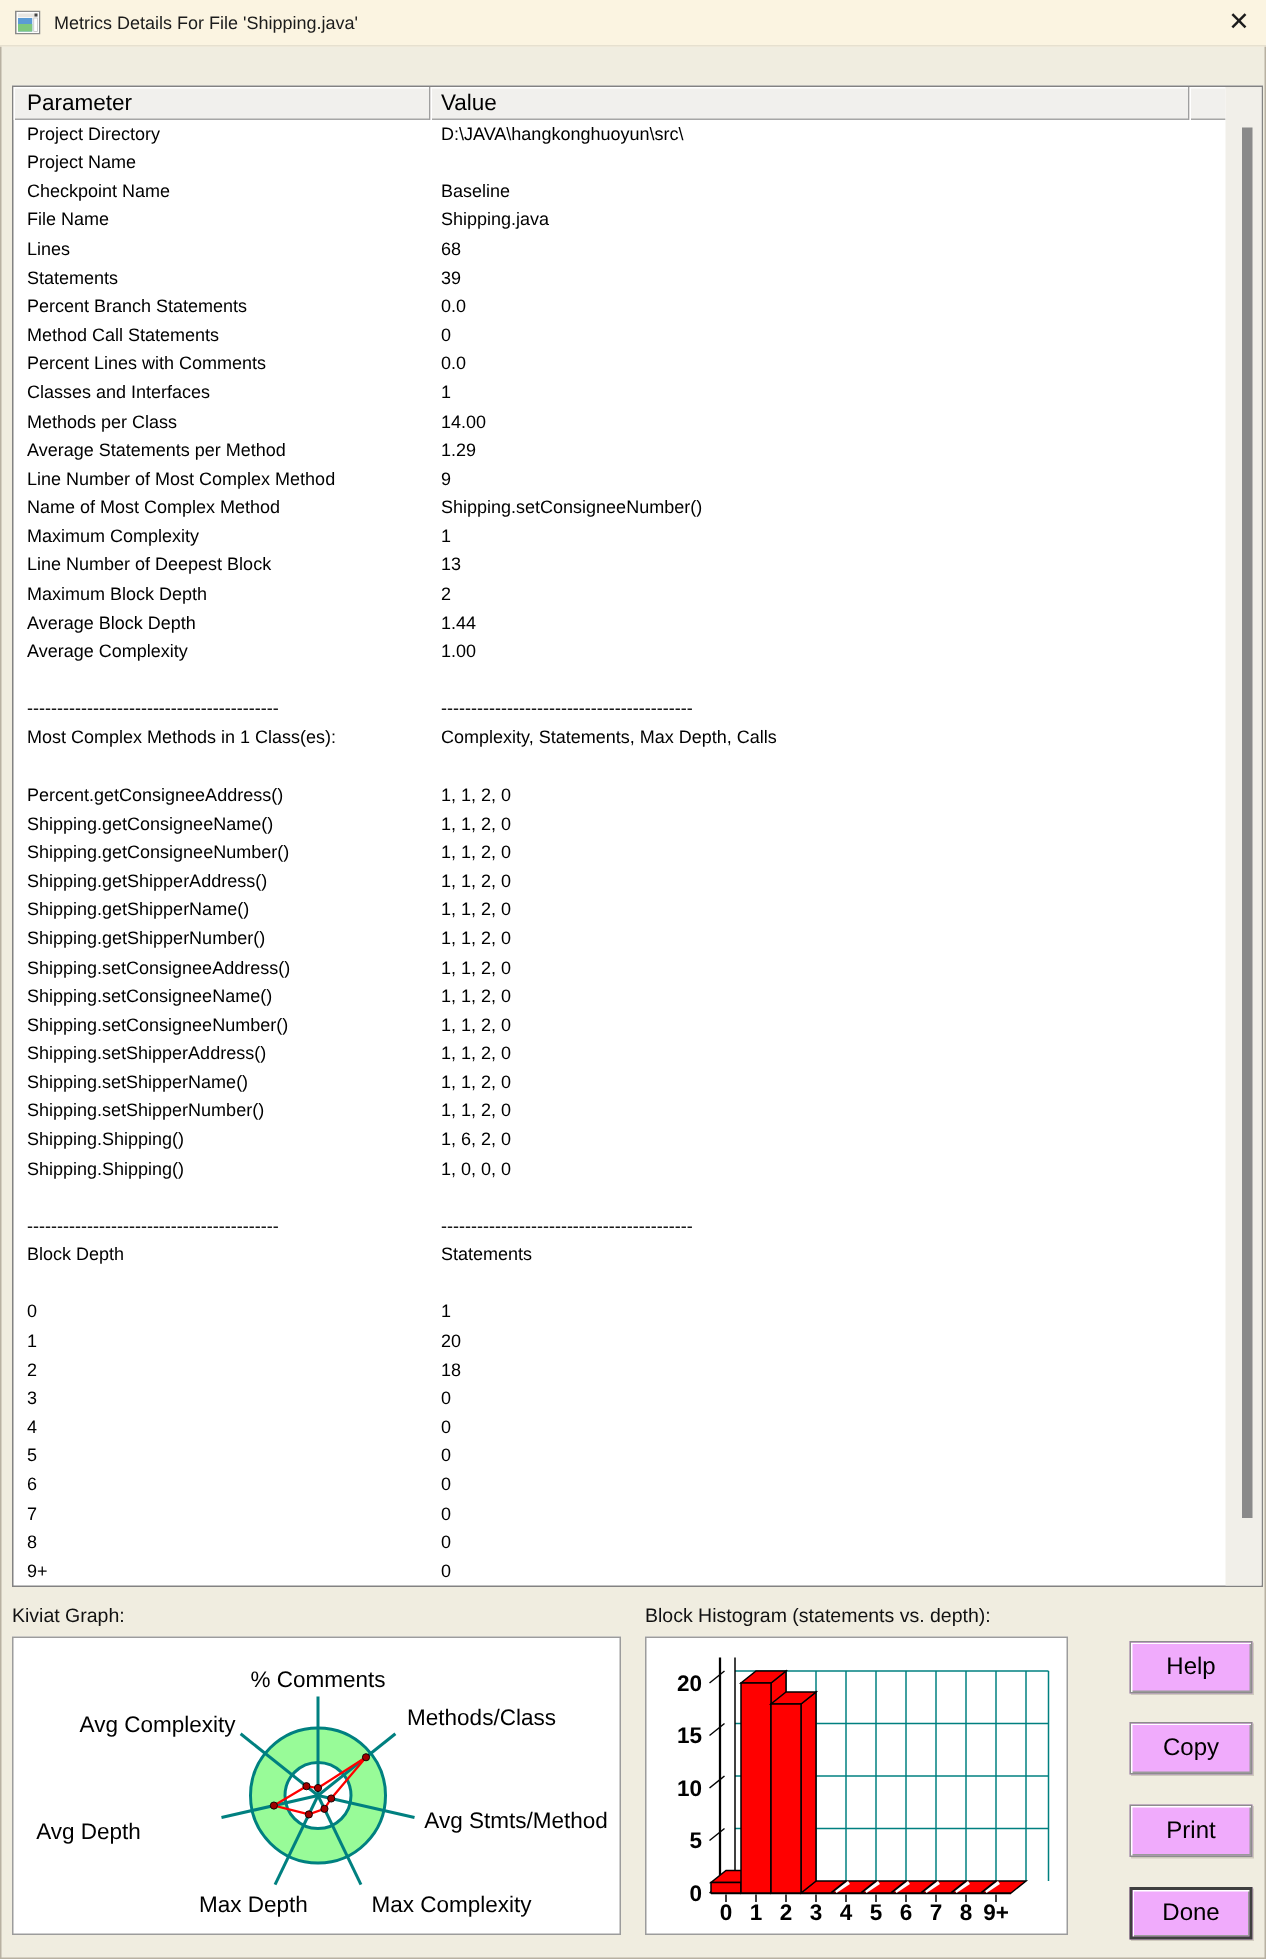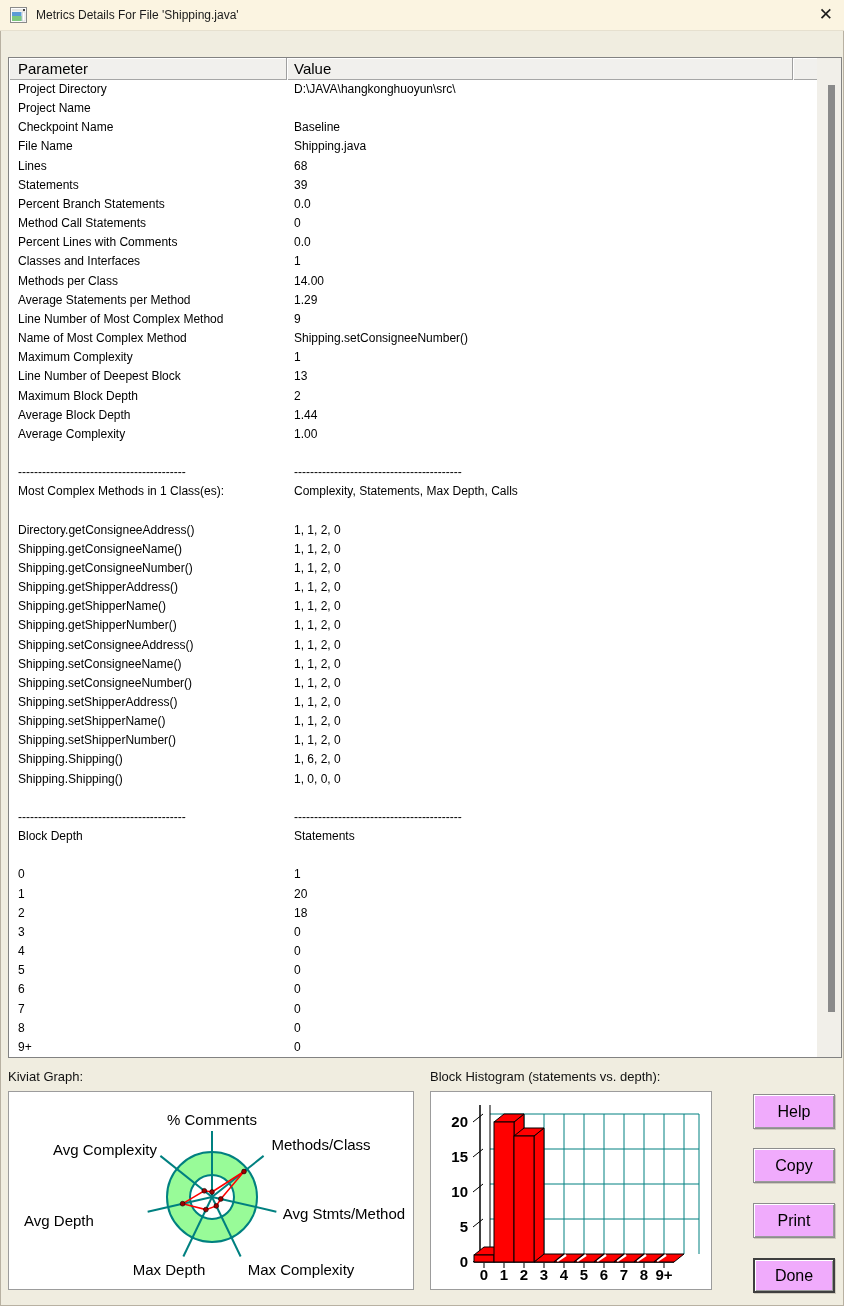--- a/index.html
+++ b/index.html
@@ -151,21 +151,21 @@
         </div>
         <div class="row">
           <span class="pcol">Most Complex Methods in 1 Class(es):</span>
           <span class="vcol">Complexity, Statements, Max Depth, Calls</span>
         </div>
         <div class="row">
           <span class="pcol"></span>
           <span class="vcol"></span>
         </div>
         <div class="row">
-          <span class="pcol">Directory.getConsigneeAddress()</span>
+          <span class="pcol">Percent.getConsigneeAddress()</span>
           <span class="vcol">1, 1, 2, 0</span>
         </div>
         <div class="row">
           <span class="pcol">Shipping.getConsigneeName()</span>
           <span class="vcol">1, 1, 2, 0</span>
         </div>
         <div class="row">
           <span class="pcol">Shipping.getConsigneeNumber()</span>
           <span class="vcol">1, 1, 2, 0</span>
         </div>

